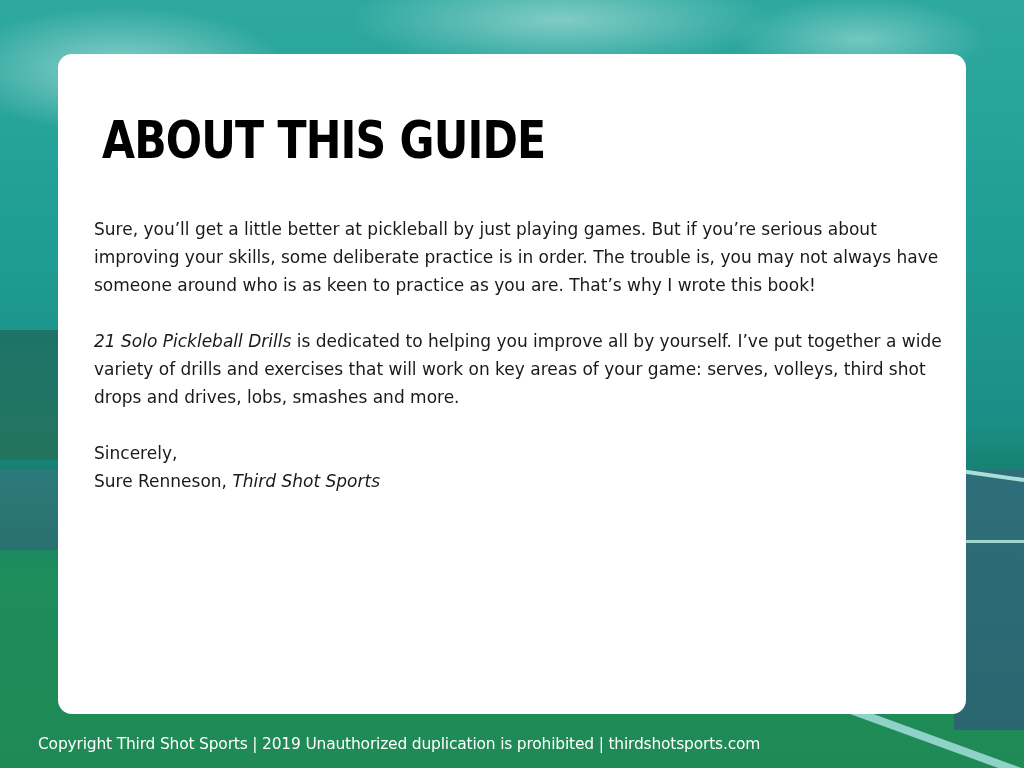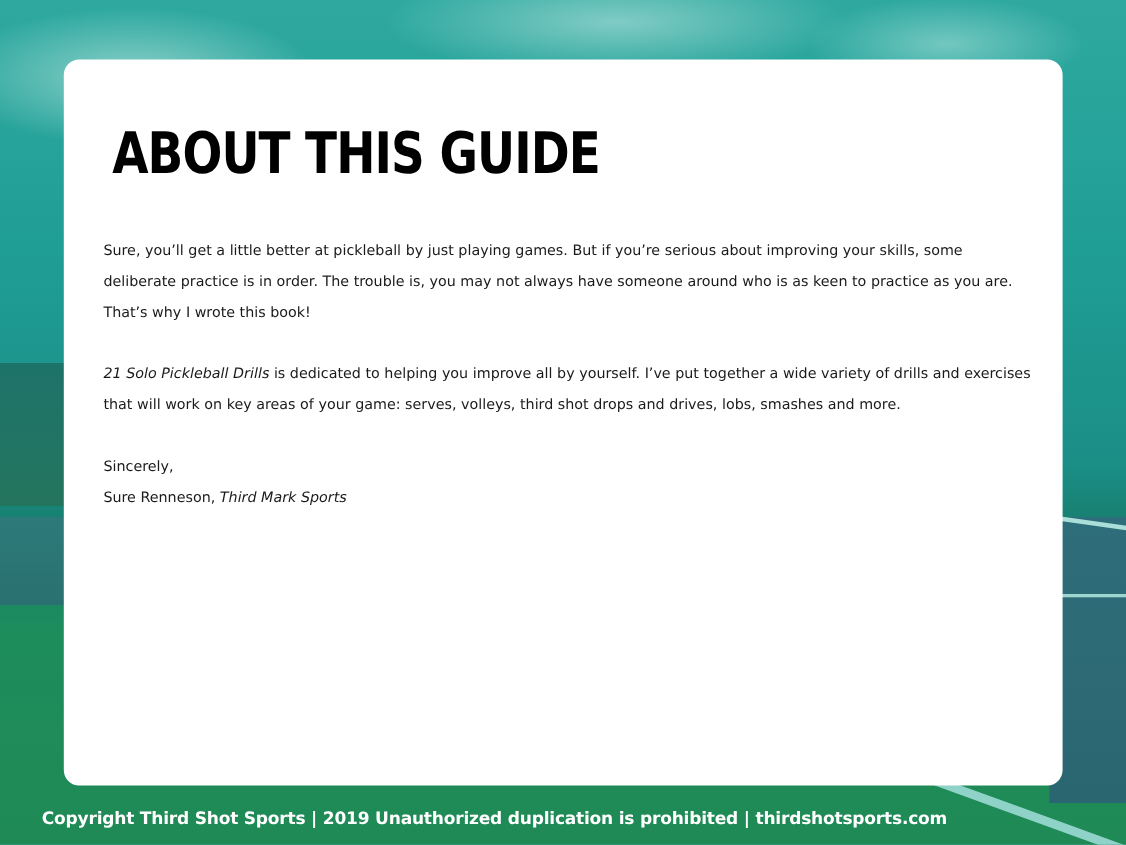--- a/index.html
+++ b/index.html
@@ -37,28 +37,28 @@
   }
   .title {
     position: absolute; left: 102px; top: 74px;
     font-family: "DejaVu Sans", sans-serif; font-weight: bold;
     font-size: 52px; letter-spacing: -1px; color: #000;
     transform: scaleX(0.82); transform-origin: left top;
     line-height: 1.2;
   }
   .body {
     position: absolute; left: 94px; top: 215px; width: 850px;
-    font-family: "DejaVu Sans", sans-serif; font-size: 13px;
+    font-family: "DejaVu Sans", sans-serif; font-size: 17px;
     line-height: 28px; color: #1a1a1a;
   }
   .body p { margin: 0 0 28px 0; }
   .body p.sig { margin: 0; }
   .footer {
     position: absolute; left: 38px; top: 735px;
-    font-family: "DejaVu Sans", sans-serif; font-weight: bold;
+    font-family: "DejaVu Sans", sans-serif; font-weight: normal;
     font-size: 15.5px; color: #ffffff; letter-spacing: -0.2px;
   }
 </style>
 </head>
 <body>
 
 <div class="bg"></div>
 <div class="trees-left"></div>
 <div class="court-left"></div>
 <div class="court-right"></div>
@@ -67,16 +67,16 @@
 <div class="line3"></div>
 
 <div class="card"></div>
 
 <h1 class="title">ABOUT THIS GUIDE</h1>
 
 <div class="body">
   <p>Sure, you’ll get a little better at pickleball by just playing games. But if you’re serious about improving your skills, some deliberate practice is in order. The trouble is, you may not always have someone around who is as keen to practice as you are. That’s why I wrote this book!</p>
   <p><em>21 Solo Pickleball Drills</em><span> is dedicated to helping you improve all by yourself. I’ve put together a wide variety of drills and exercises that will work on key areas of your game: serves, volleys, third shot drops and drives, lobs, smashes and more.</span></p>
   <p class="sig">Sincerely,</p>
-  <p class="sig"><span>Sure Renneson, </span><em>Third Mark Sports</em></p>
+  <p class="sig"><span>Sure Renneson, </span><em>Third Shot Sports</em></p>
 </div>
 
 <div class="footer">Copyright Third Shot Sports | 2019 Unauthorized duplication is prohibited | thirdshotsports.com</div>
 
 </body></html>

